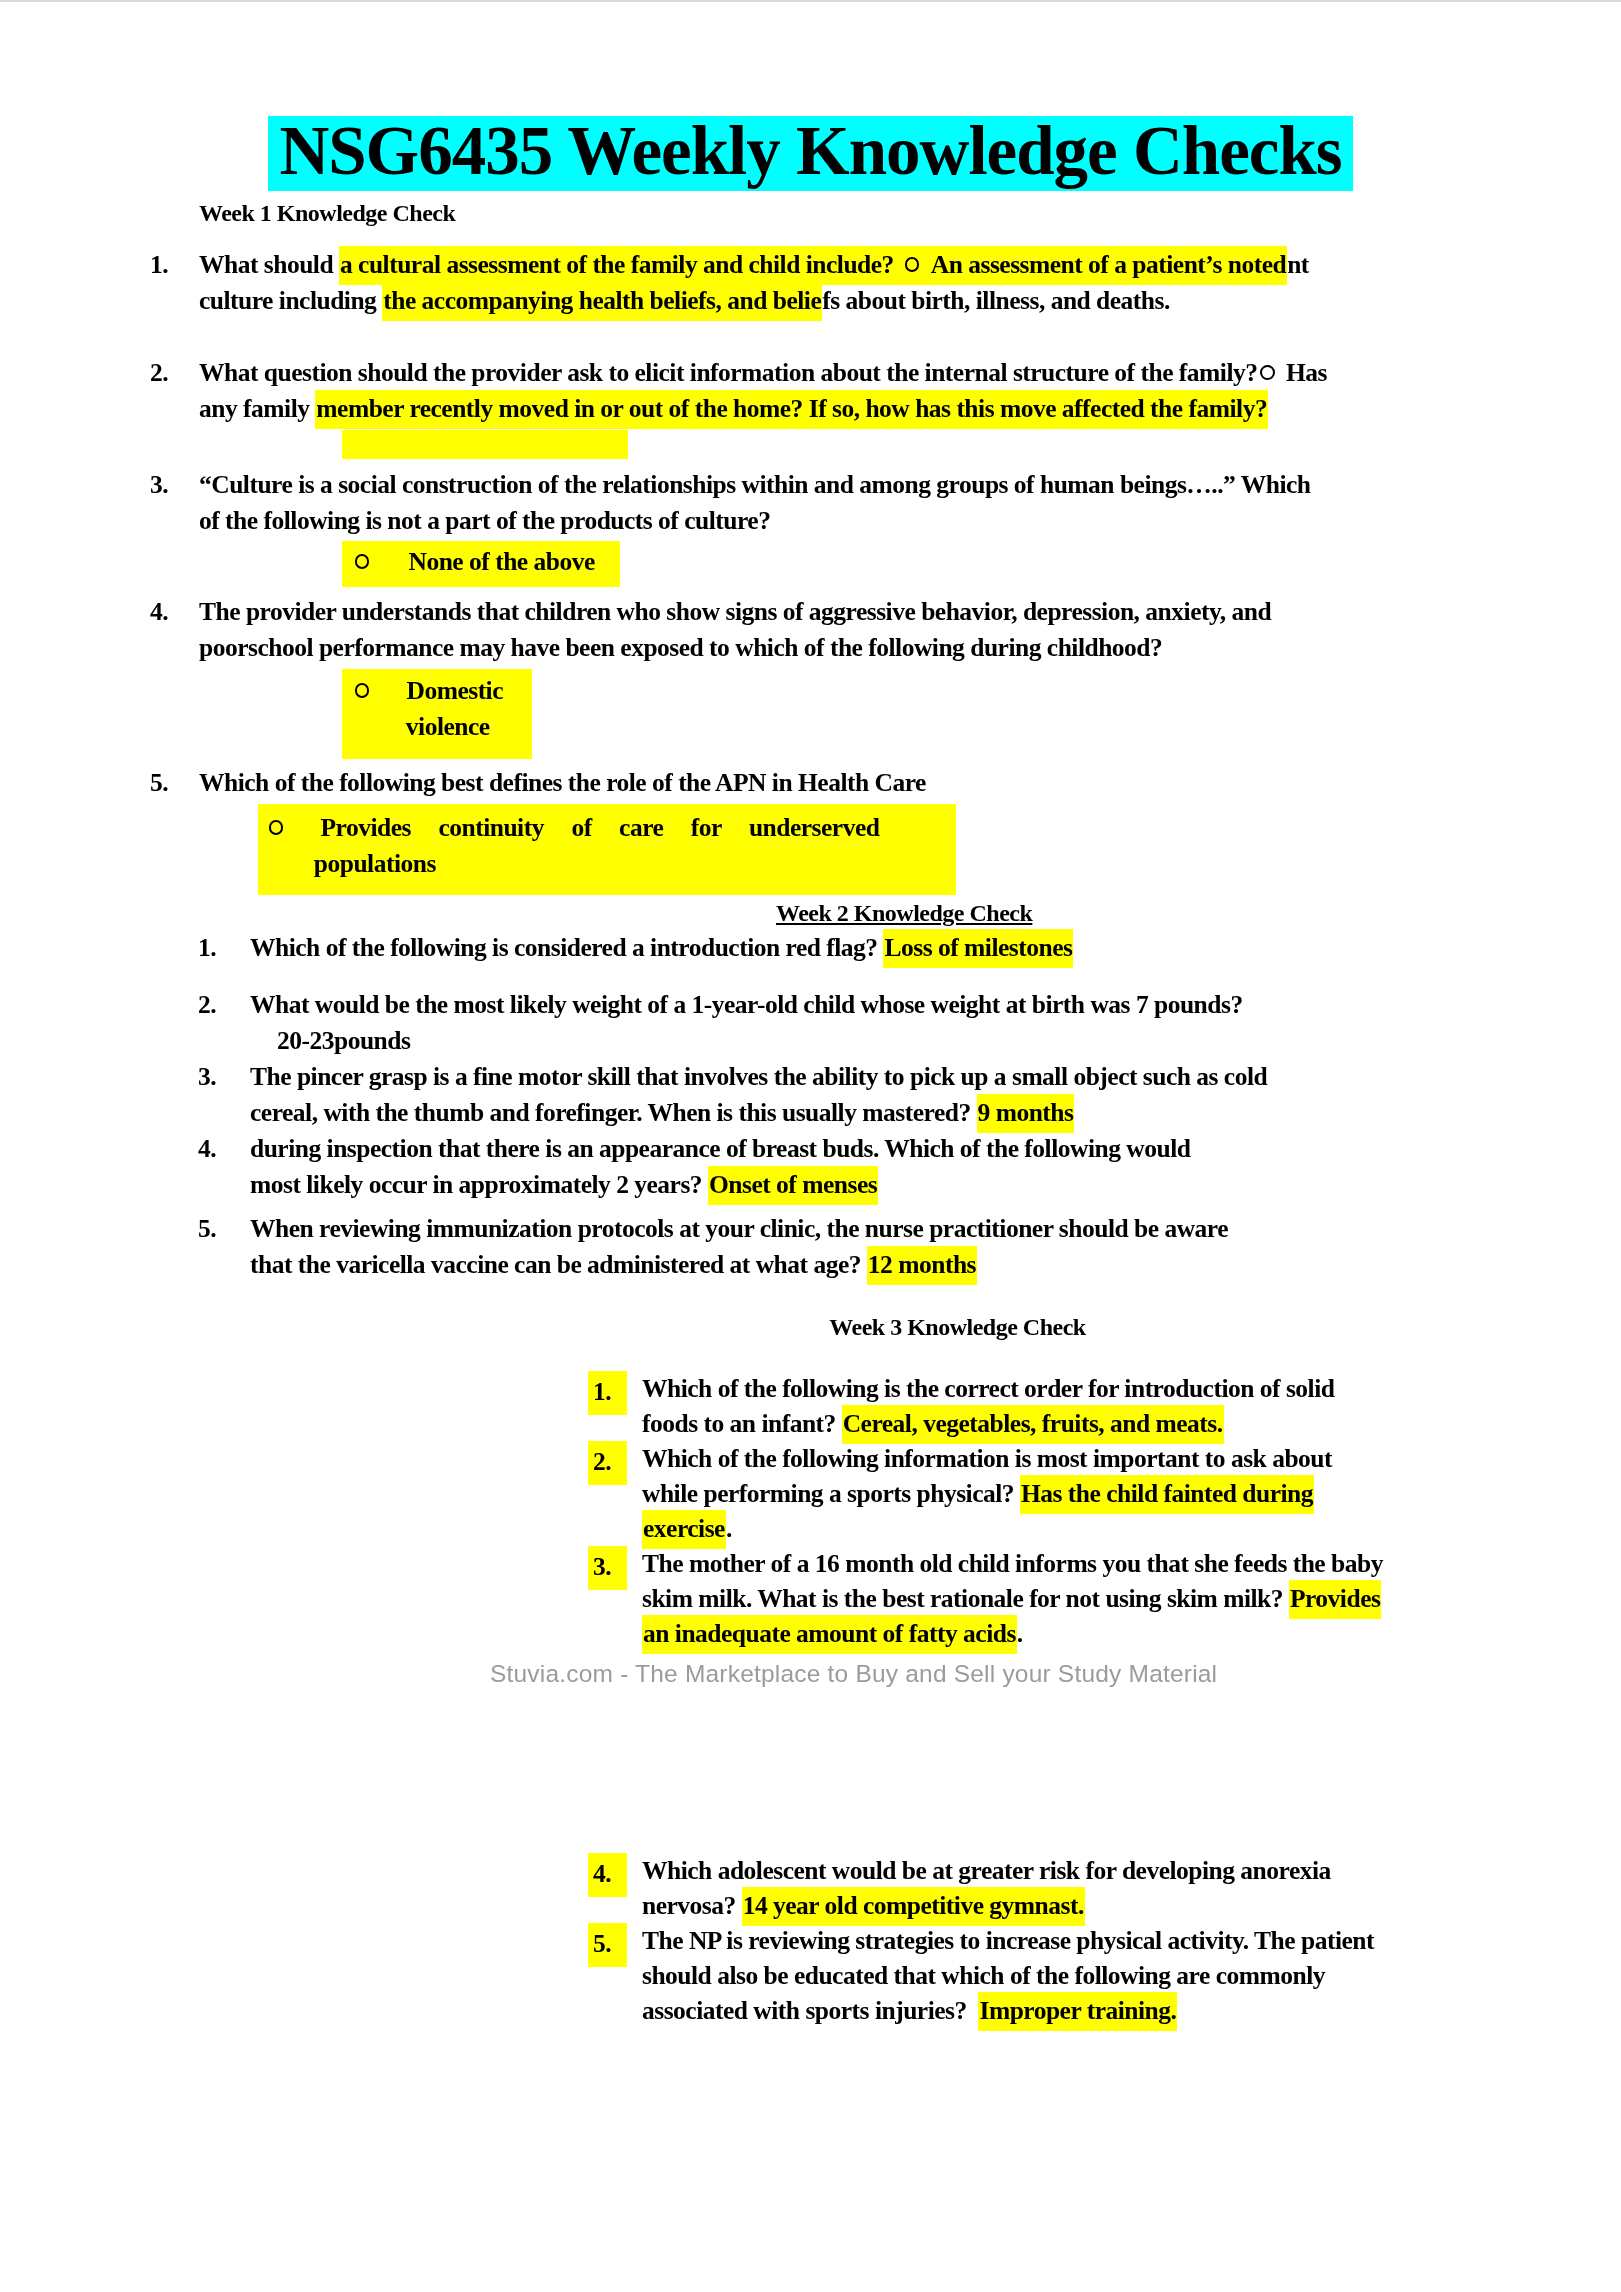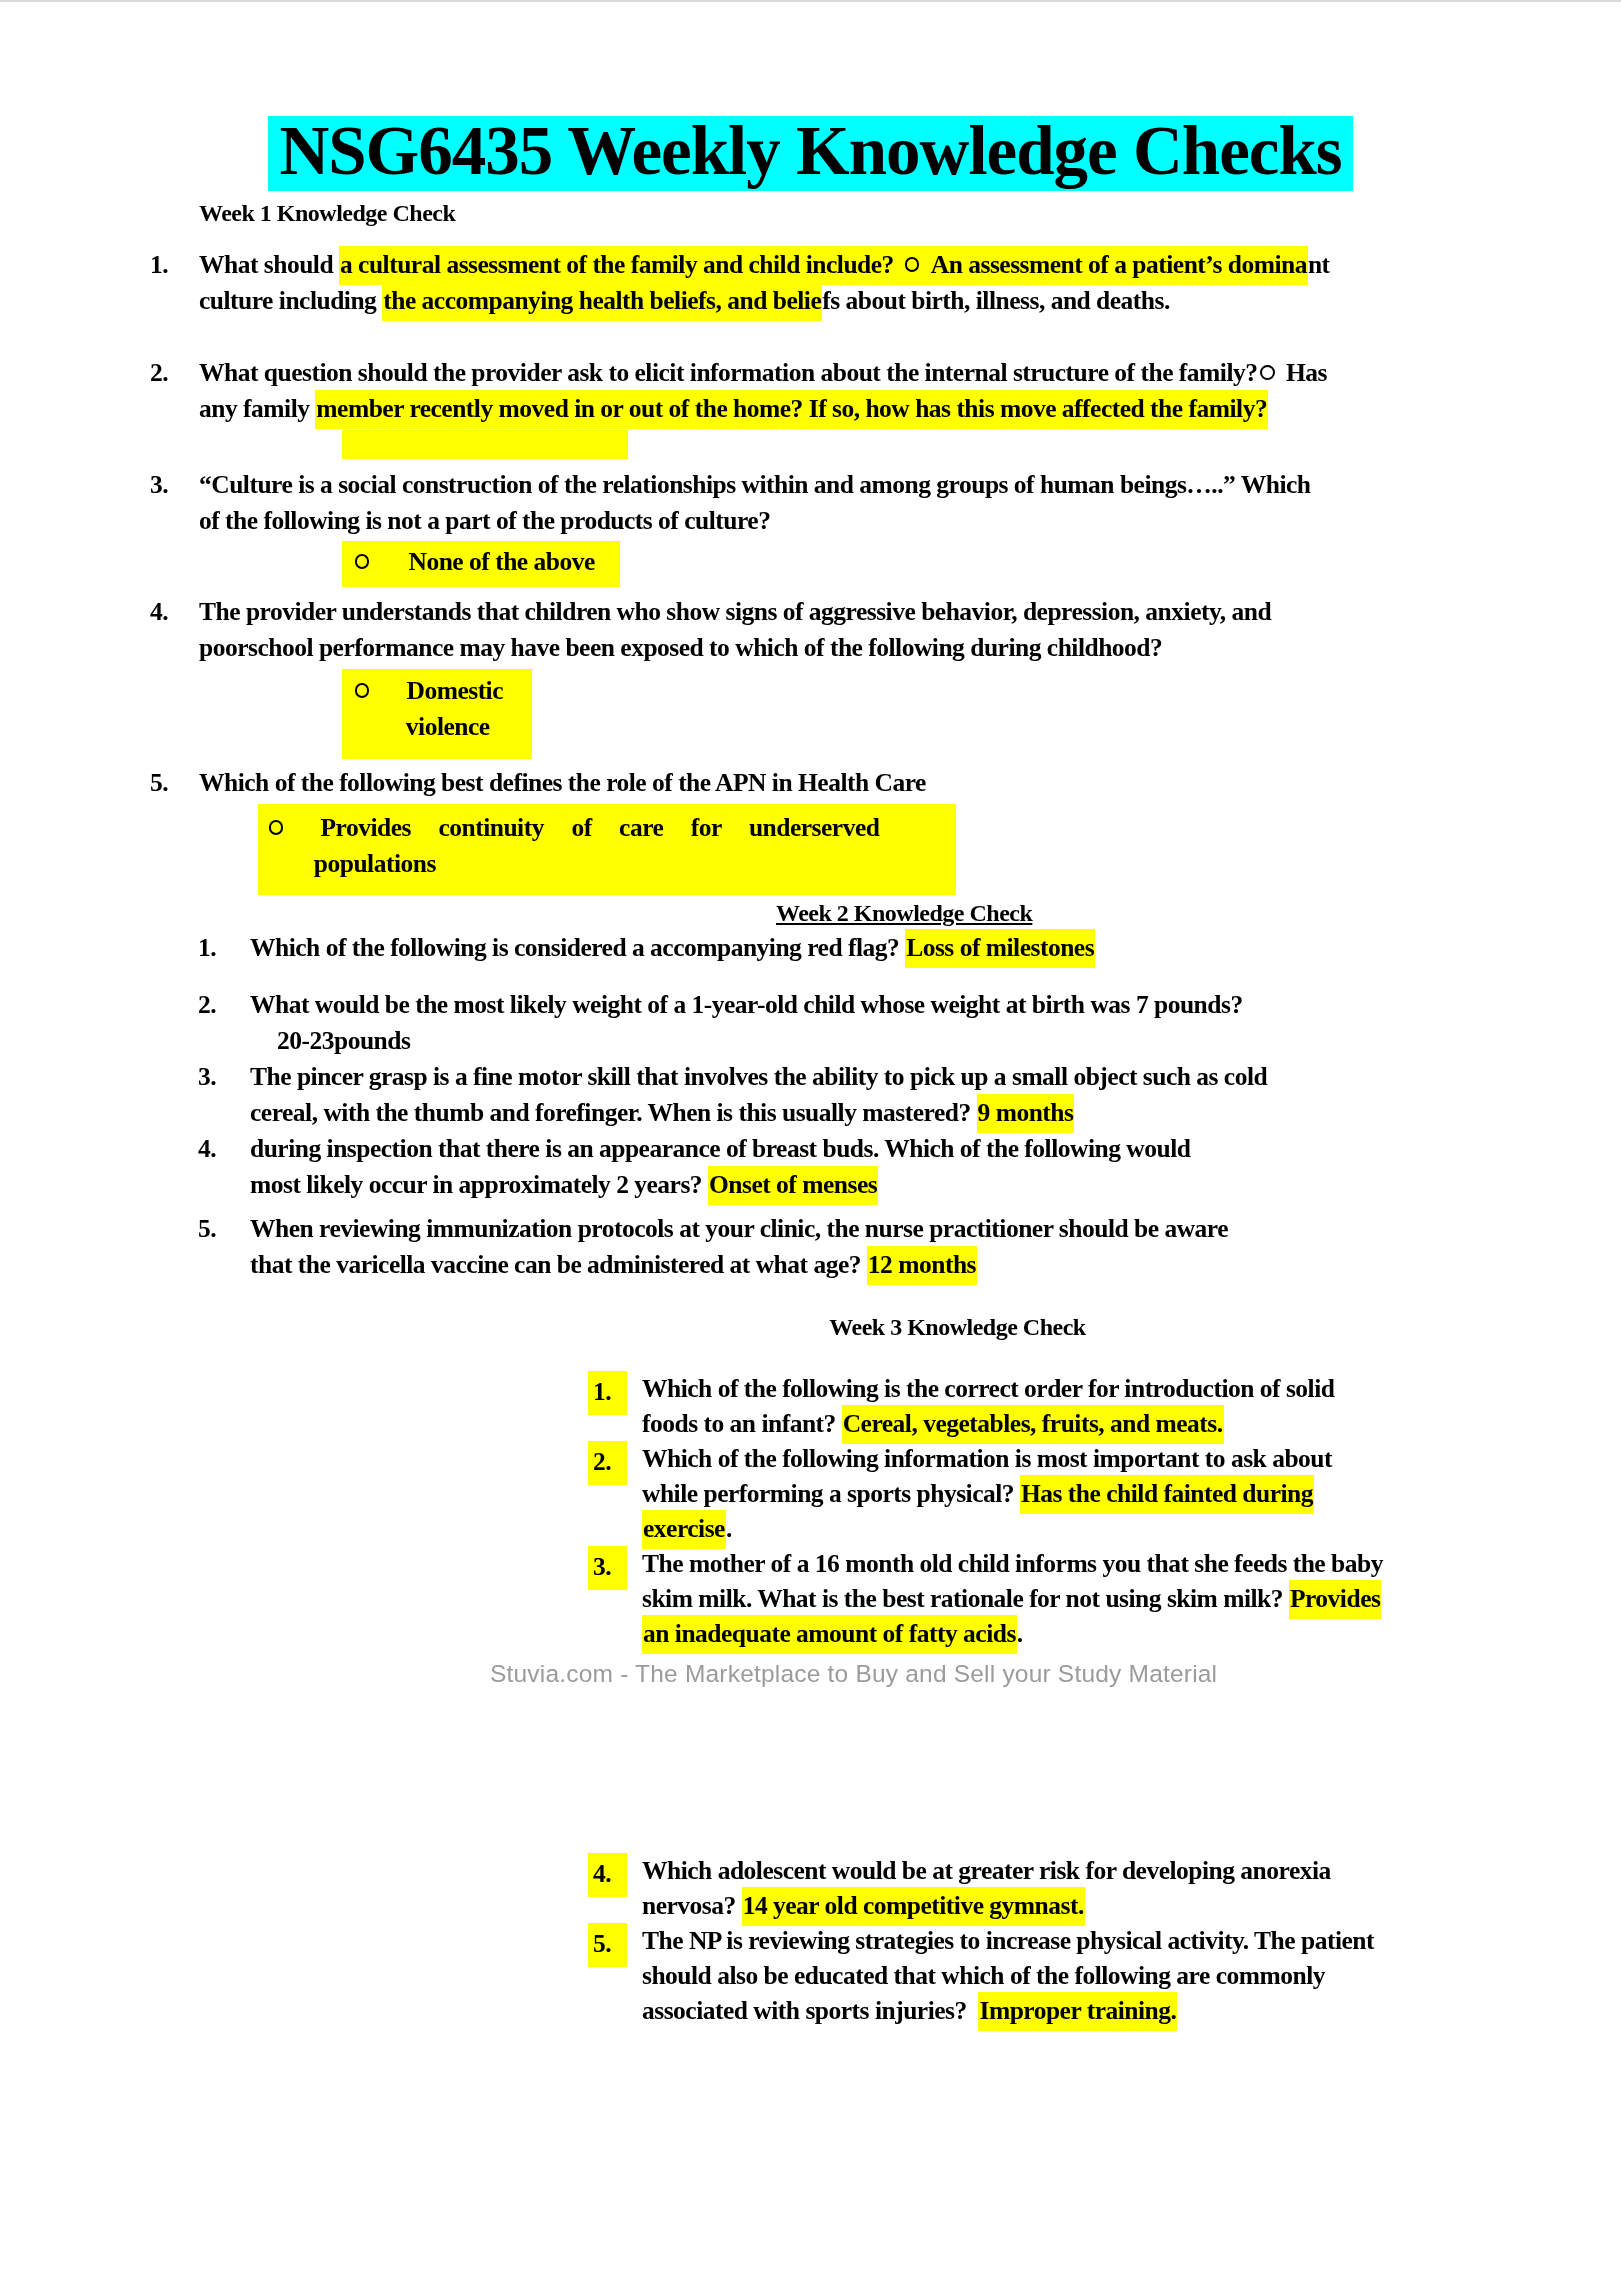--- a/index.html
+++ b/index.html
@@ -61,21 +61,21 @@
 
 <div class="page">
   <div class="title-wrap">
     <span class="title-hl">NSG6435 Weekly Knowledge Checks</span>
   </div>
 
   <div class="sec-heading w1-heading">Week 1 Knowledge Check</div>
   <div id="w1q" class="qlist w1">
       <div class="q">
         <span class="qnum">1.</span>
-        <div class="line"><span>What should </span><span class="hl">a cultural assessment of the family and child include? </span><span class="hl"><span class="ring"></span></span><span class="hl"> An assessment of a patient’s domina</span><span>nt</span></div>
+        <div class="line"><span>What should </span><span class="hl">a cultural assessment of the family and child include? </span><span class="hl"><span class="ring"></span></span><span class="hl"> An assessment of a patient’s noted</span><span>nt</span></div>
         <div class="line"><span>culture including </span><span class="hl">the accompanying health beliefs, and belie</span><span>fs about birth, illness, and deaths.</span></div>
       </div>
       <div class="q">
         <span class="qnum">2.</span>
         <div class="line"><span>What question should the provider ask to elicit information about the internal structure of the family?</span><span class="ring"></span><span>&nbsp;Has</span></div>
         <div class="line"><span>any family </span><span class="hl">member recently moved in or out of the home? If so, how has this move affected the family?</span></div>
         <div class="empty-hl"></div>
       </div>
       <div class="q">
         <span class="qnum">3.</span>
@@ -84,21 +84,21 @@
         <div class="bullet-line"><span class="bullet-hl"><span class="ring"></span><span>None of the above</span></span></div>
       </div>
       <div class="q"><span class="qnum">4.</span><div class="line"><span>The provider understands that children who show signs of aggressive behavior, depression, anxiety, and</span></div><div class="line"><span>poorschool performance may have been exposed to which of the following during childhood?</span></div><div class="ans-block"><div class="bl1"><span class="ring"></span><span>Domestic</span></div><div class="bl2"><span>violence</span></div></div></div>
       <div class="q"><span class="qnum">5.</span><div class="line"><span>Which of the following best defines the role of the APN in Health Care</span></div><div class="ans-block wide"><div class="bl1"><span class="ring"></span><span>Provides continuity of care for underserved</span></div><div class="bl2"><span>populations</span></div></div></div>
     </div>
 
   <div class="sec-heading w2-heading">Week 2 Knowledge Check</div>
   <div id="w2q" class="qlist w2">
       <div class="q">
         <span class="qnum">1.</span>
-        <div class="line"><span>Which of the following is considered a accompanying red flag? </span><span class="hl">Loss of milestones</span></div>
+        <div class="line"><span>Which of the following is considered a introduction red flag? </span><span class="hl">Loss of milestones</span></div>
       </div>
       <div class="q">
         <span class="qnum">2.</span>
         <div class="line"><span>What would be the most likely weight of a 1-year-old child whose weight at birth was 7 pounds?</span></div>
         <div class="line ind"><span>20-23pounds</span></div>
       </div>
       <div class="q">
         <span class="qnum">3.</span>
         <div class="line"><span>The pincer grasp is a fine motor skill that involves the ability to pick up a small object such as cold</span></div>
         <div class="line"><span>cereal, with the thumb and forefinger. When is this usually mastered? </span><span class="hl">9 months</span></div>

